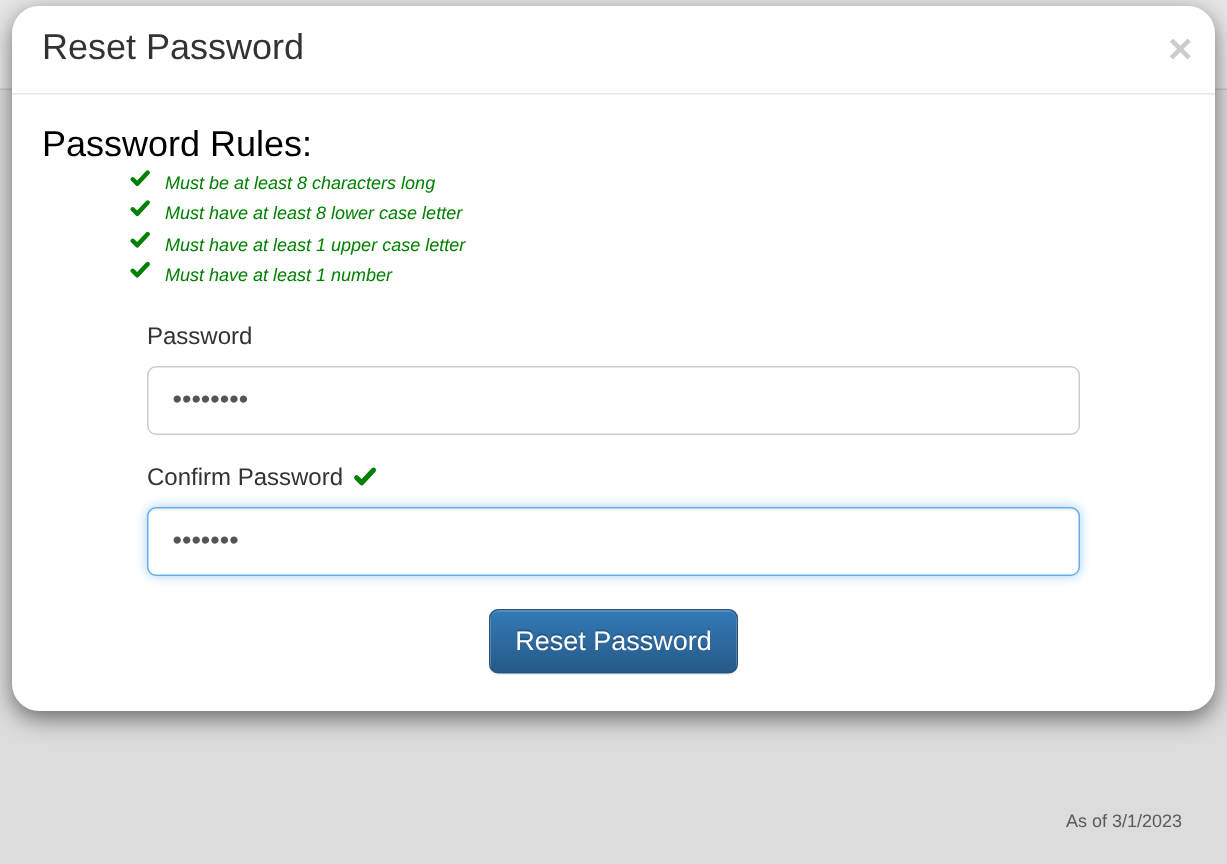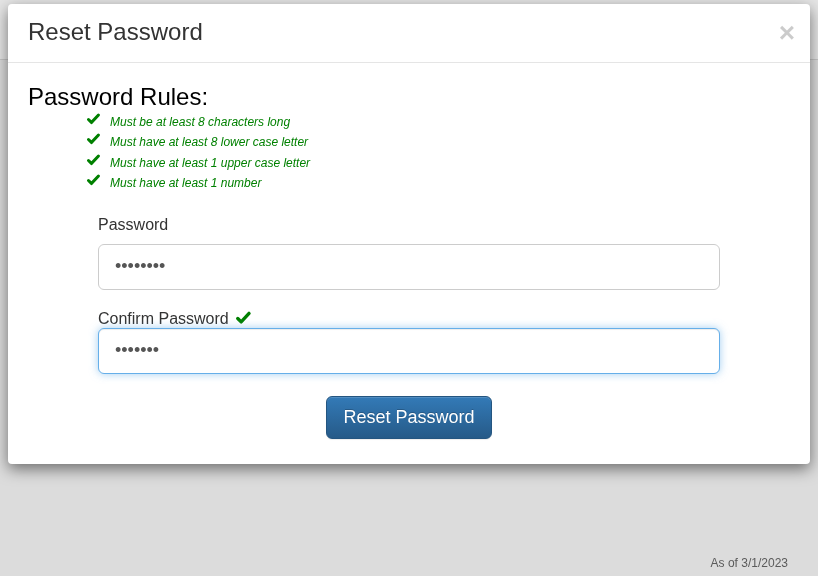--- a/index.html
+++ b/index.html
@@ -21,21 +21,21 @@
       position: absolute;
       inset: 0;
       background: rgba(0,0,0,0.1);
     }
     .modal {
       position: absolute;
       top: 4px;
       left: 8px;
       right: 8px;
       background: #fff;
-      border-radius: 4px;
+      border-radius: 18px;
       box-shadow: 0 5px 15px rgba(0,0,0,0.5);
       overflow: hidden;
     }
     .modal-header {
       padding: 15px 15px 15px 20px;
       border-bottom: 1px solid #e5e5e5;
       position: relative;
       display: flex;
       justify-content: space-between;
       align-items: flex-start;
@@ -99,21 +99,21 @@
       display: block;
       font-weight: 400;
       font-size: 16px;
       color: #333;
       margin-bottom: 10px;
     }
     .label-row {
       display: flex;
       align-items: center;
       gap: 6px;
-      margin-bottom: 0;
+      margin-bottom: 10px;
     }
     .label-row .form-label {
       margin-bottom: 0;
     }
     .form-control {
       width: 100%;
       height: 46px;
       padding: 10px 16px;
       font-size: 18px;
       line-height: 1.33;
@@ -174,21 +174,21 @@
       left: 150px;
       font-size: 12px;
       color: #666;
     }
   </style>
 </head>
 <body>
 
 <div class="bg-noise">
   <div class="bg-strip"></div>
-  <div class="bg-bottom" style="right:30px; left:auto; bottom:6px;">As of 3/1/2023</div>
+  <div class="bg-bottom" style="right:30px; left:auto; bottom:22px;">As of 3/1/2023</div>
 </div>
 
 <div class="modal-backdrop"></div>
 
 <div class="modal">
   <div class="modal-header">
     <h3 class="modal-title">Reset Password</h3>
     <button class="close-btn">×</button>
   </div>
   <div class="modal-body">

